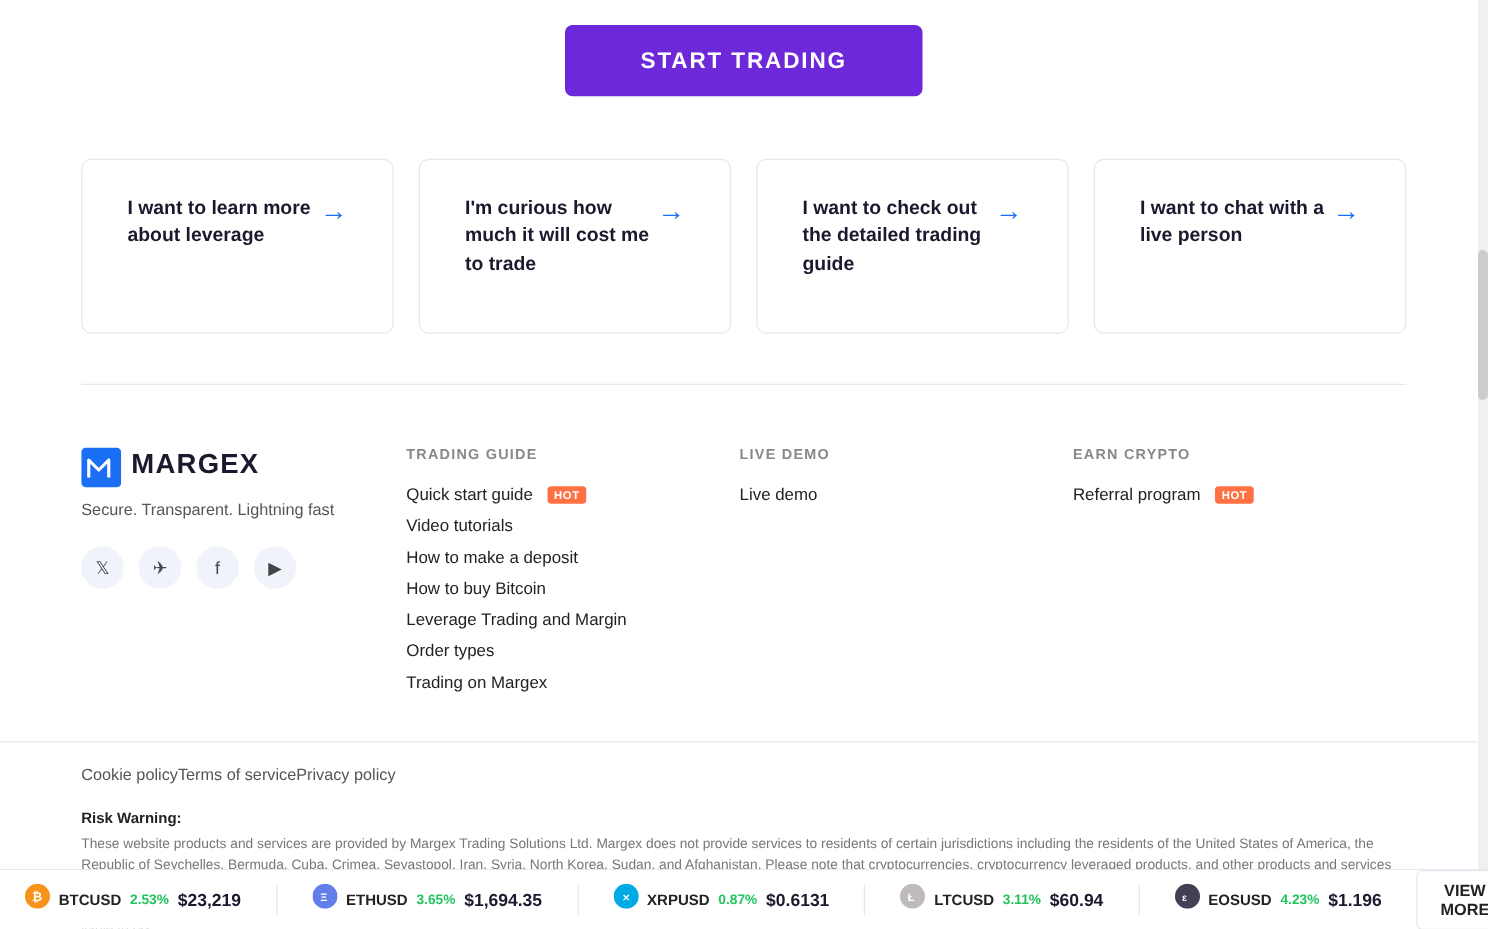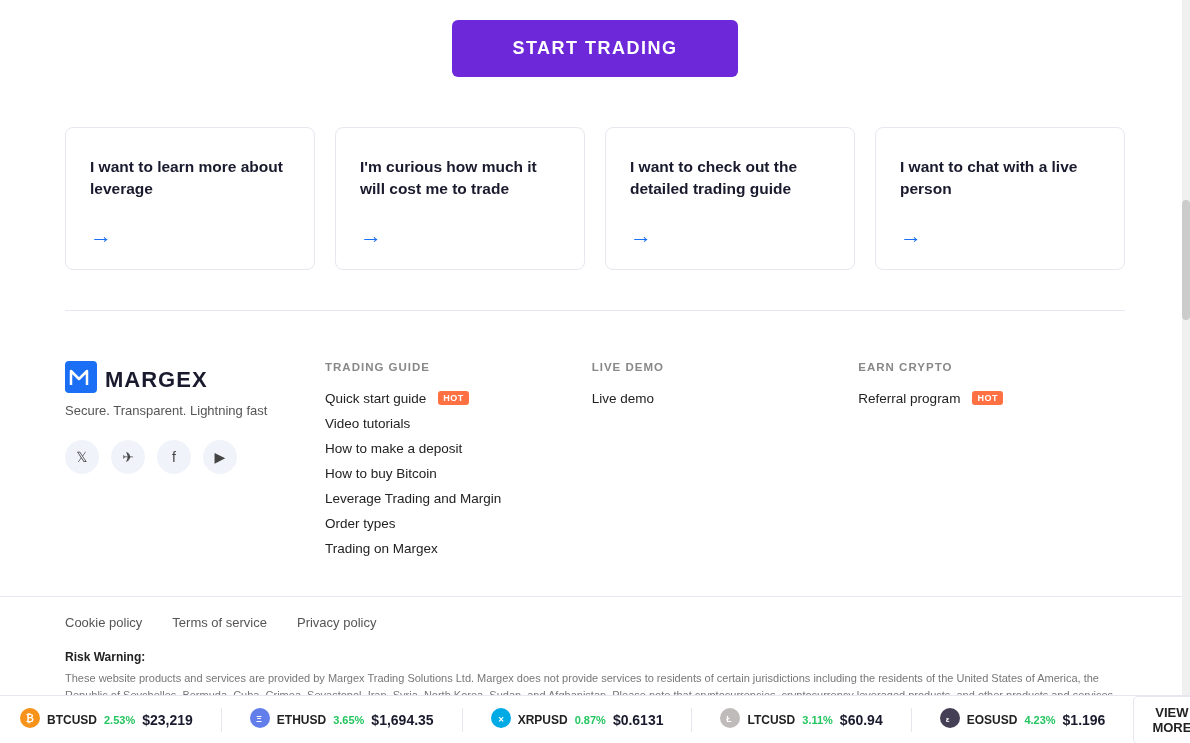--- a/index.html
+++ b/index.html
@@ -29,24 +29,24 @@
     .cards-section {
       display: flex;
       gap: 20px;
       padding: 10px 65px 40px;
       background: #fff;
     }
     .card {
       flex: 1;
       border: 1.5px solid #e5e8ef;
       border-radius: 8px;
-      padding: 28px 24px 20px;
-      cursor: pointer;
-      display: flex;
-      flex-direction: column;
+      padding: 28px 36px 20px;
+      cursor: pointer;
+      display: flex;
+      flex-direction: row;
       justify-content: space-between;
       min-height: 140px;
     }
     .card-text {
       font-size: 15.5px;
       font-weight: 600;
       color: #1a1a2e;
       line-height: 1.45;
       margin-bottom: 22px;
     }
@@ -62,21 +62,21 @@
     
     .footer {
       background: #fff;
       padding: 50px 65px 30px;
       display: flex;
       gap: 0;
     }
     .footer-brand { flex: 0 0 260px; padding-right: 20px; }
     .footer-logo {
       display: flex;
-      align-items: flex-end;
+      align-items: flex-start;
       margin-bottom: 10px;
     }
     .logo-icon {
       width: 32px;
       height: 32px;
       margin-right: 8px;
     }
     .logo-text {
       font-size: 22px;
       font-weight: 800;
@@ -139,21 +139,20 @@
       font-weight: 700;
       padding: 2px 5px;
       border-radius: 3px;
       letter-spacing: 0.5px;
     }
 
     
     .bottom-links {
       padding: 18px 65px 10px;
       display: flex;
-      gap: 30px;
       border-top: 1px solid #e5e8ef;
     }
     .bottom-link {
       font-size: 13px;
       color: #555;
       cursor: pointer;
       text-decoration: none;
     }
 
     

